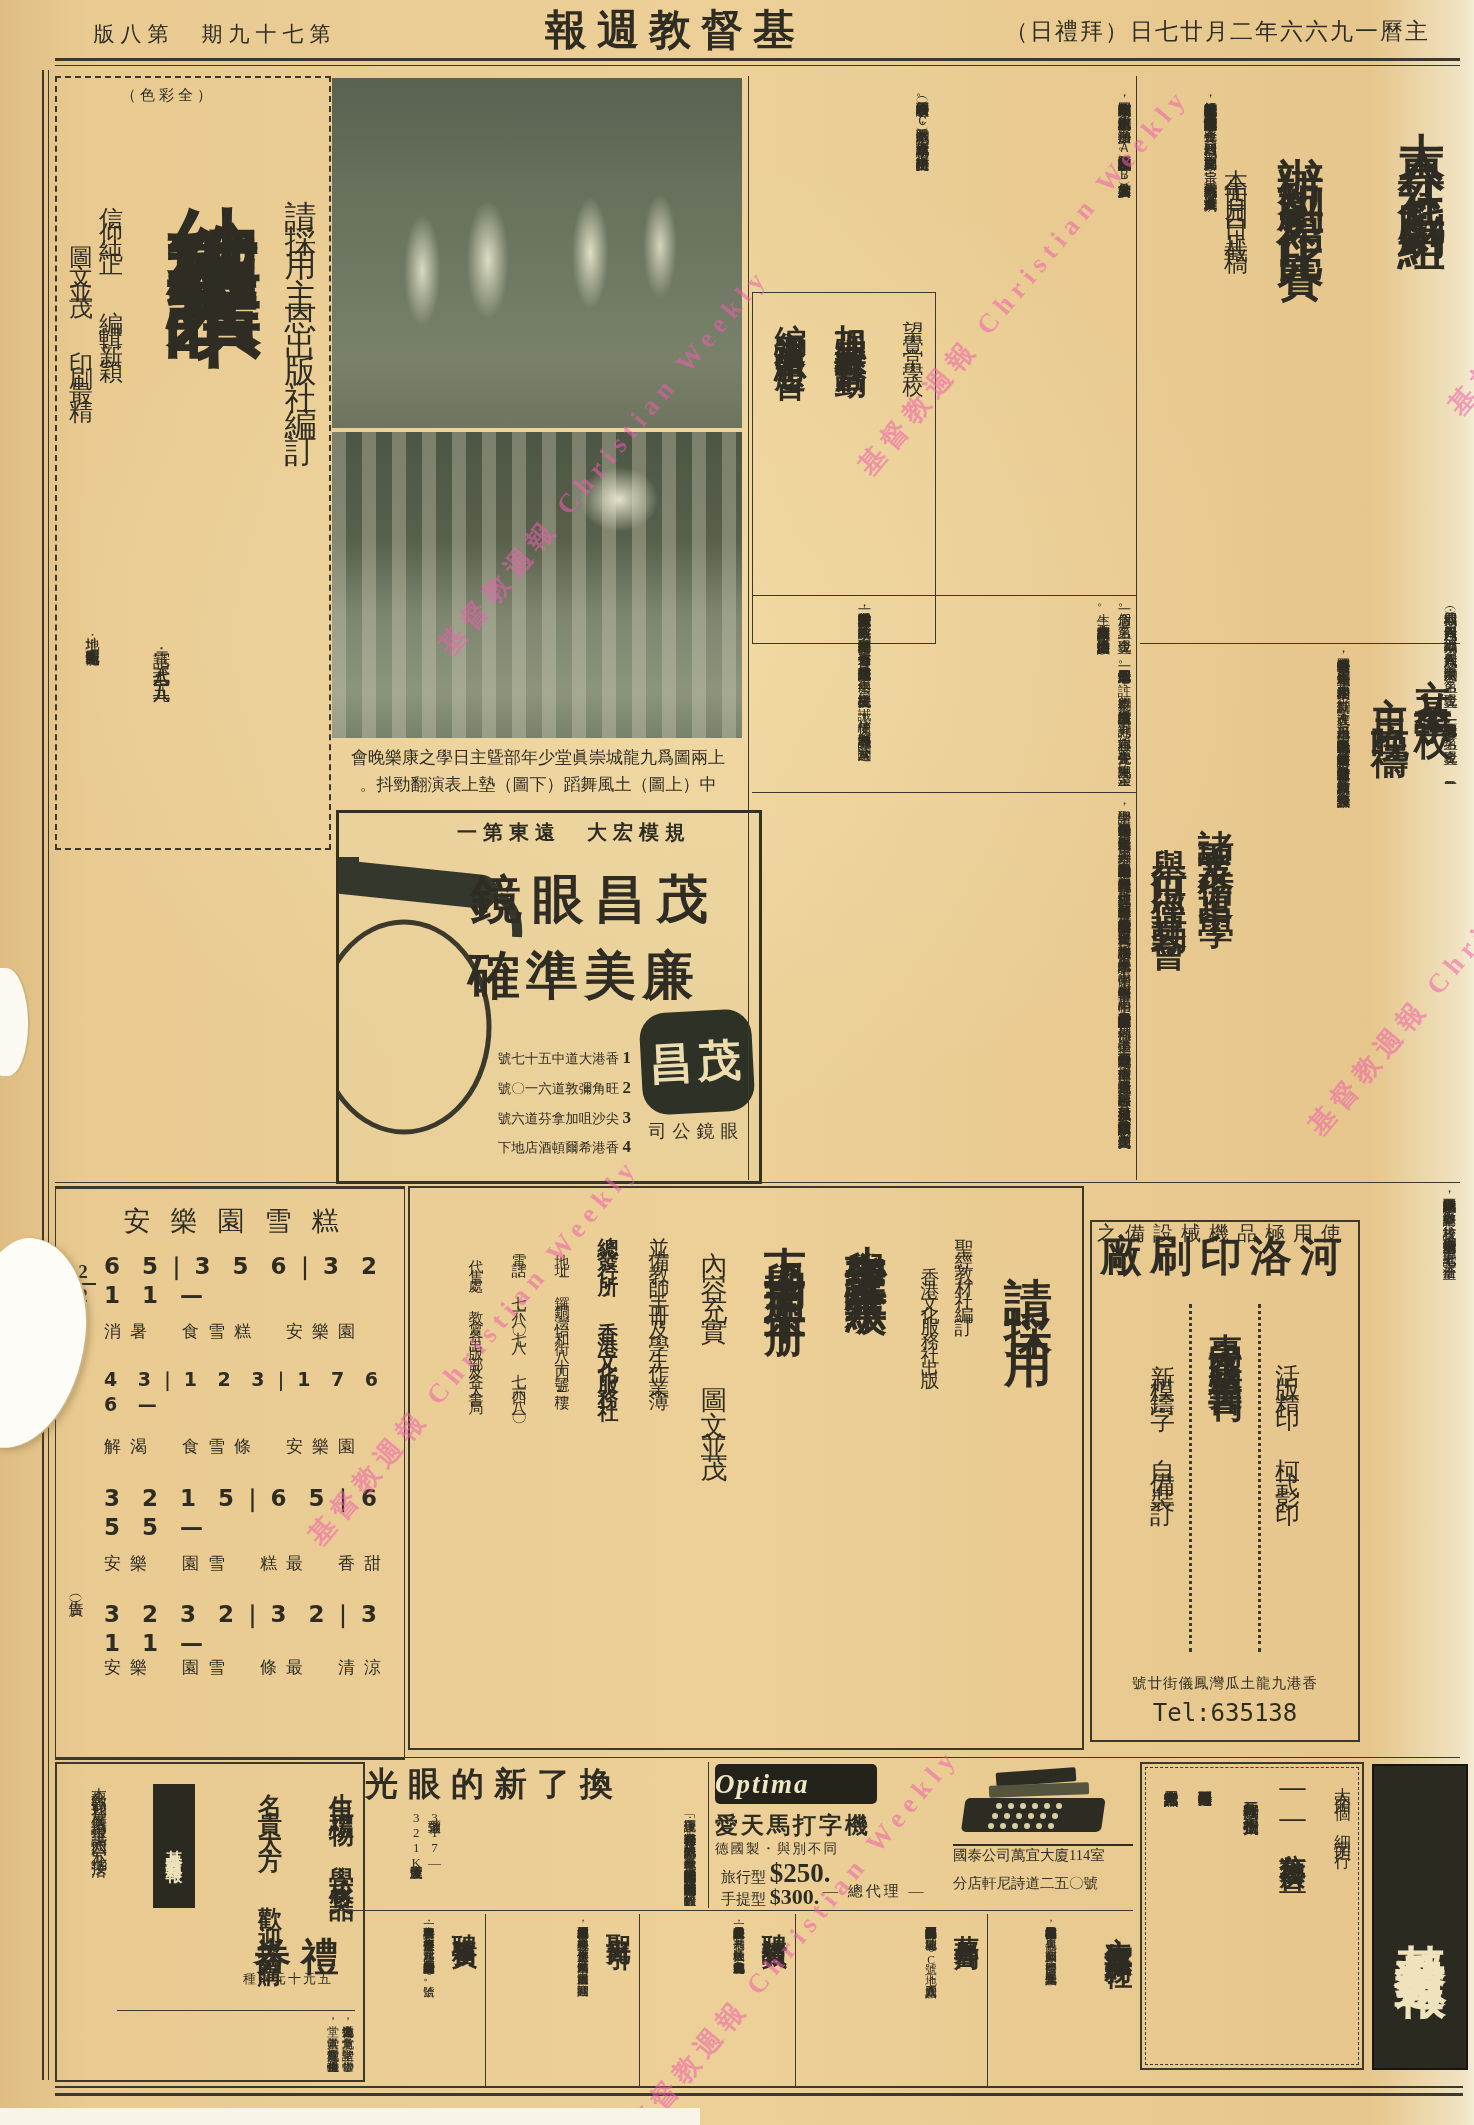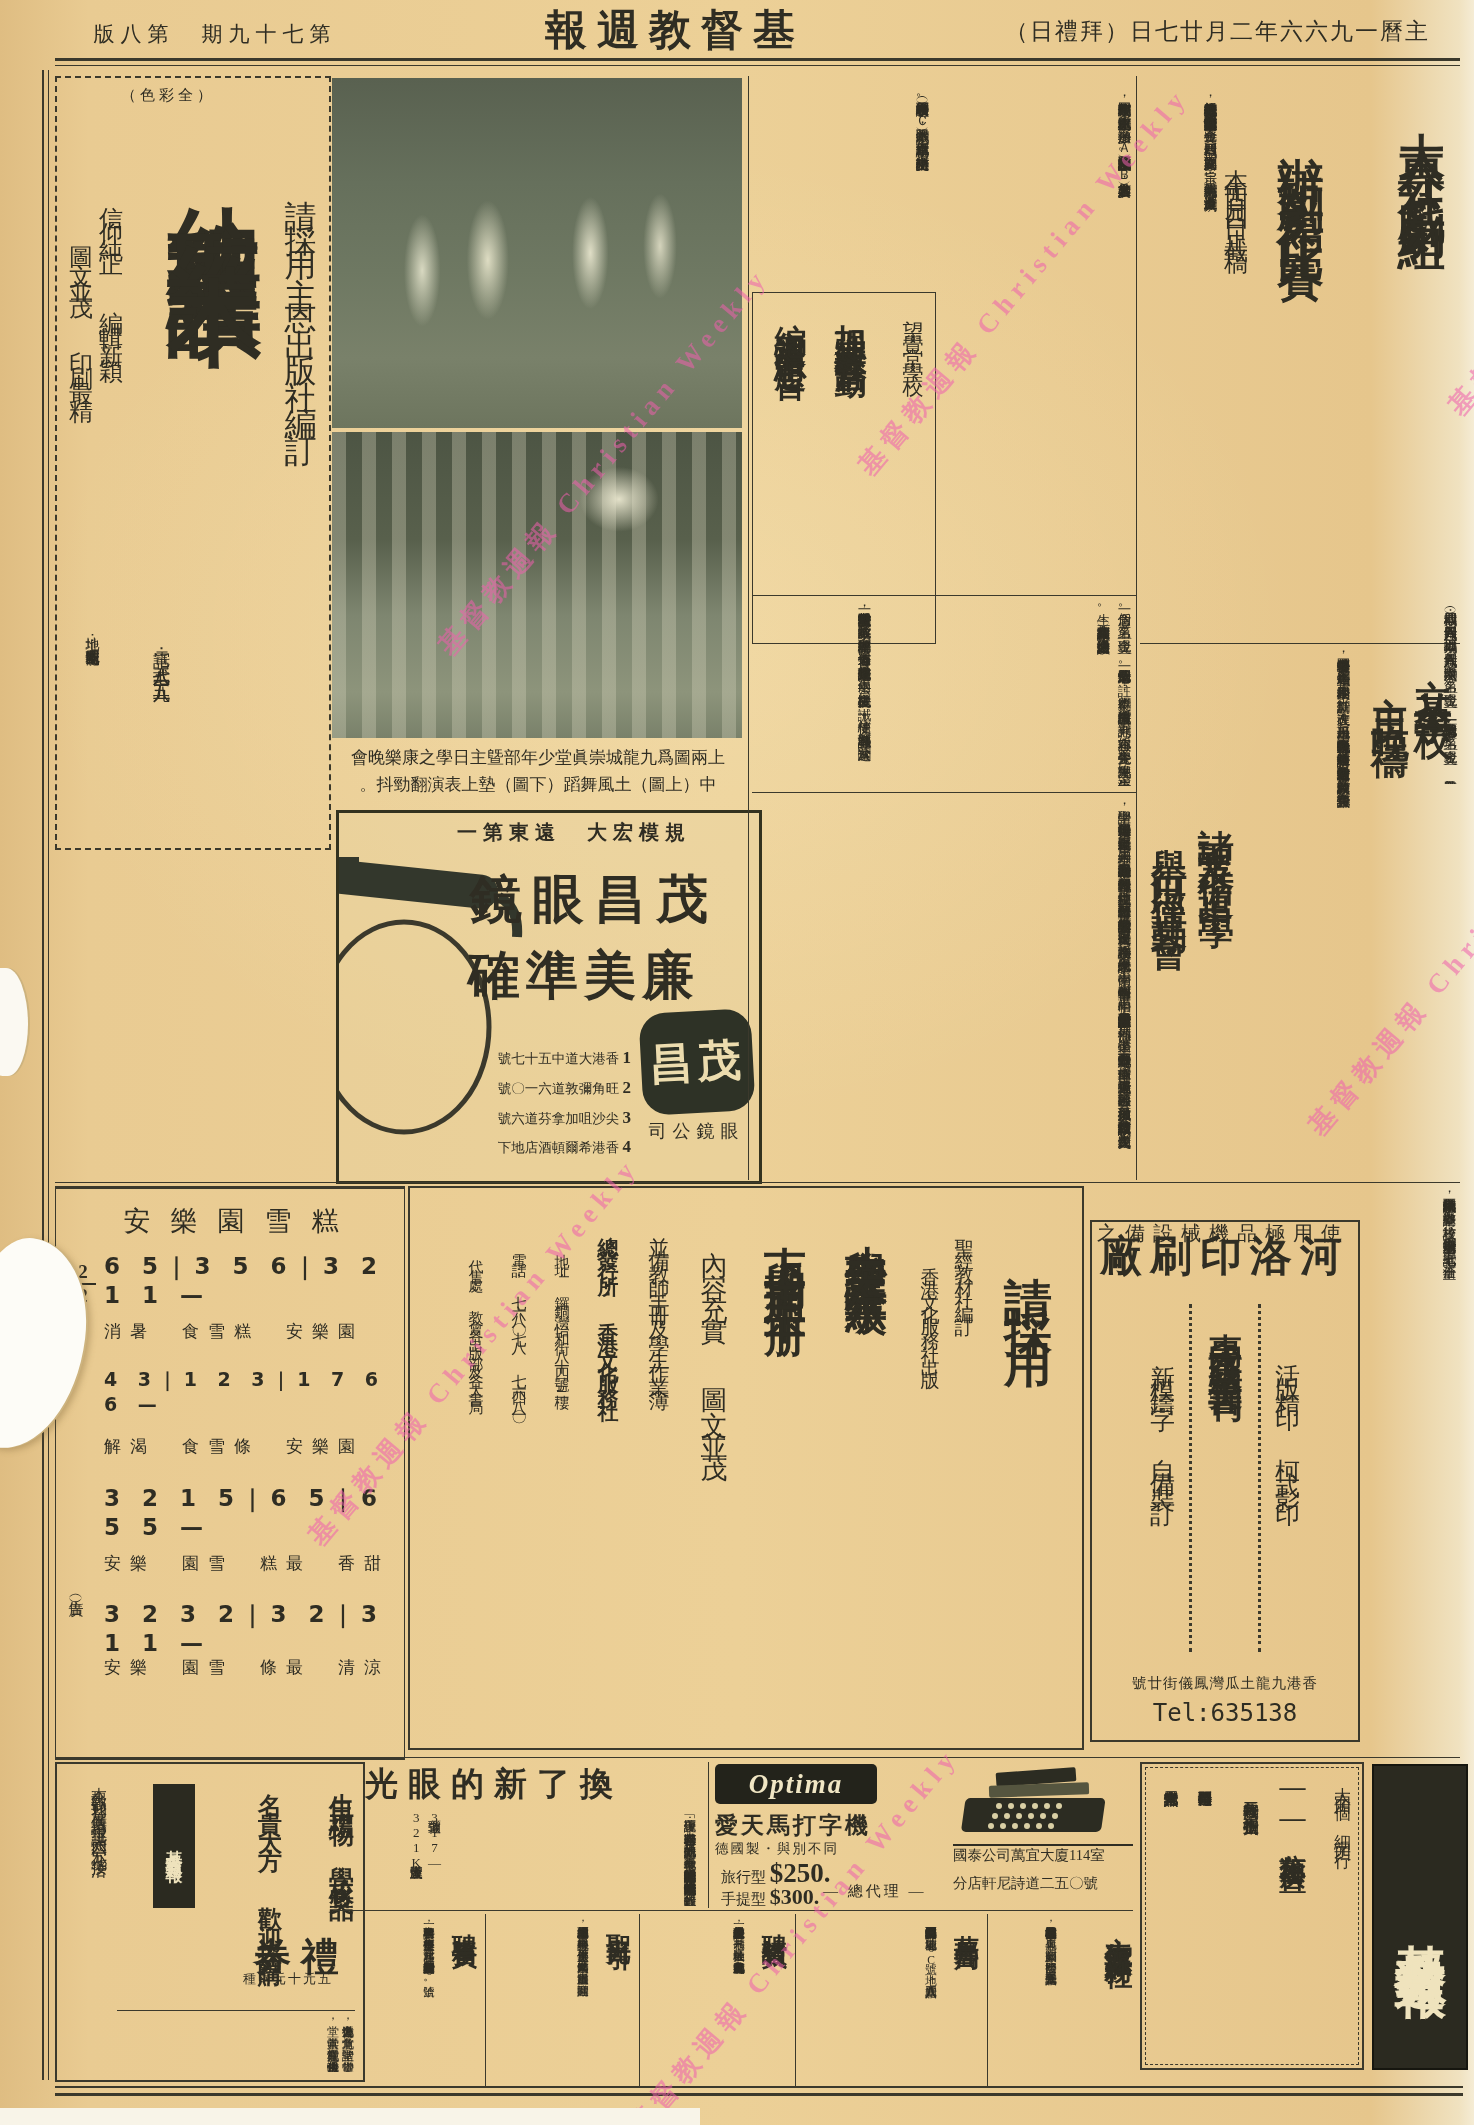--- a/index.html
+++ b/index.html
@@ -200,21 +200,21 @@
   </div>
 
   <div class="abs" style="left:365px;top:1762px;width:338px;height:146px;">
     <div class="b" style="font-size:33px;letter-spacing:10px;">光眼的新了換</div>
     <div class="abs v ov" style="left:84px;top:48px;width:250px;height:96px;font-size:12.5px;line-height:1.45;">「聖保羅說：若有人以基督相聯合，他就換了新的眼光。」林後五章十七節　神的話語能照明你屬靈的眼睛。好的眼鏡能幫助你更清楚屬世的事物。新的眼鏡行</div>
     <div class="abs v ov" style="left:4px;top:48px;width:74px;height:96px;font-size:13px;line-height:1.4;">彌敦道317—321號金漢大廈座K</div>
   </div>
   <div class="abs rule" style="left:708px;top:1762px;width:1px;height:146px;"></div>
 
   <div class="abs" style="left:715px;top:1762px;width:418px;height:148px;">
-    <div style="position:absolute;left:0;top:2px;width:162px;height:40px;background:#23231b;border-radius:5px;display:flex;align-items:center;justify-content:center;">
+    <div style="position:absolute;left:0;top:2px;width:162px;height:40px;background:#23231b;border-radius:5px;display:flex;align-items:center;justify-content:flex-start;">
       <span style="color:#f0e6c4;font-size:27px;font-style:italic;font-weight:bold;letter-spacing:2px;">Optima</span>
     </div>
     <div class="abs b" style="left:0;top:48px;width:175px;font-size:23px;letter-spacing:3px;">愛天馬打字機</div>
     <div class="abs" style="left:0;top:78px;width:175px;font-size:13.5px;letter-spacing:2px;">德國製・與別不同</div>
     <div class="abs" style="left:6px;top:96px;font-size:15px;">
       <span>旅行型</span>
       <b style="font-size:27px;">$250.</b>
     </div>
     <div class="abs" style="left:6px;top:122px;font-size:15px;">
       <span>手提型</span>

